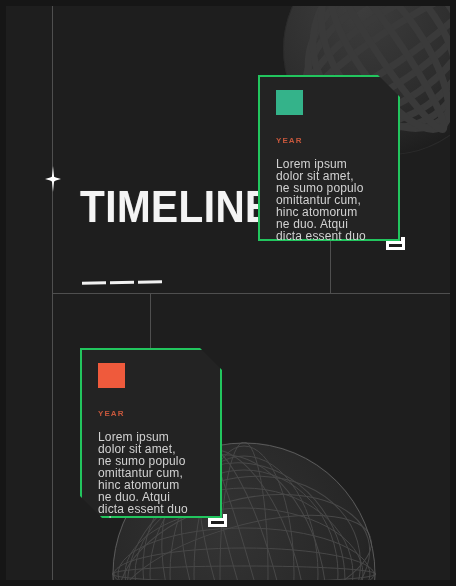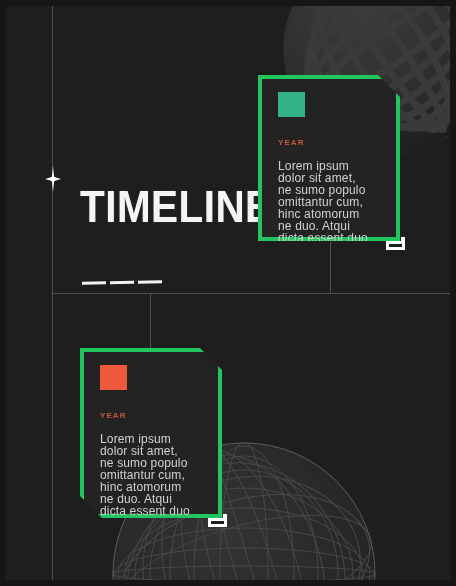--- a/index.html
+++ b/index.html
@@ -121,21 +121,21 @@
     transform-origin: left center;
     white-space: nowrap;
     text-shadow: 0 0 1px rgba(255,255,255,.35);
   }
 
   
   .card {
     position: absolute;
     box-sizing: border-box;
     background: #232323;
-    border: 4px solid #22c55e;
+    border: 2px solid #22c55e;
     padding: 13px 16px 14px 16px;
   }
   
   .card.chamfer-tr {
     clip-path: polygon(0 0, calc(100% - 22px) 0, 100% 22px, 100% 100%, 0 100%);
   }
   
   .card.chamfer-tr-bl {
     clip-path: polygon(0 0, calc(100% - 22px) 0, 100% 22px,
                        100% 100%, 22px 100%, 0 calc(100% - 22px));

